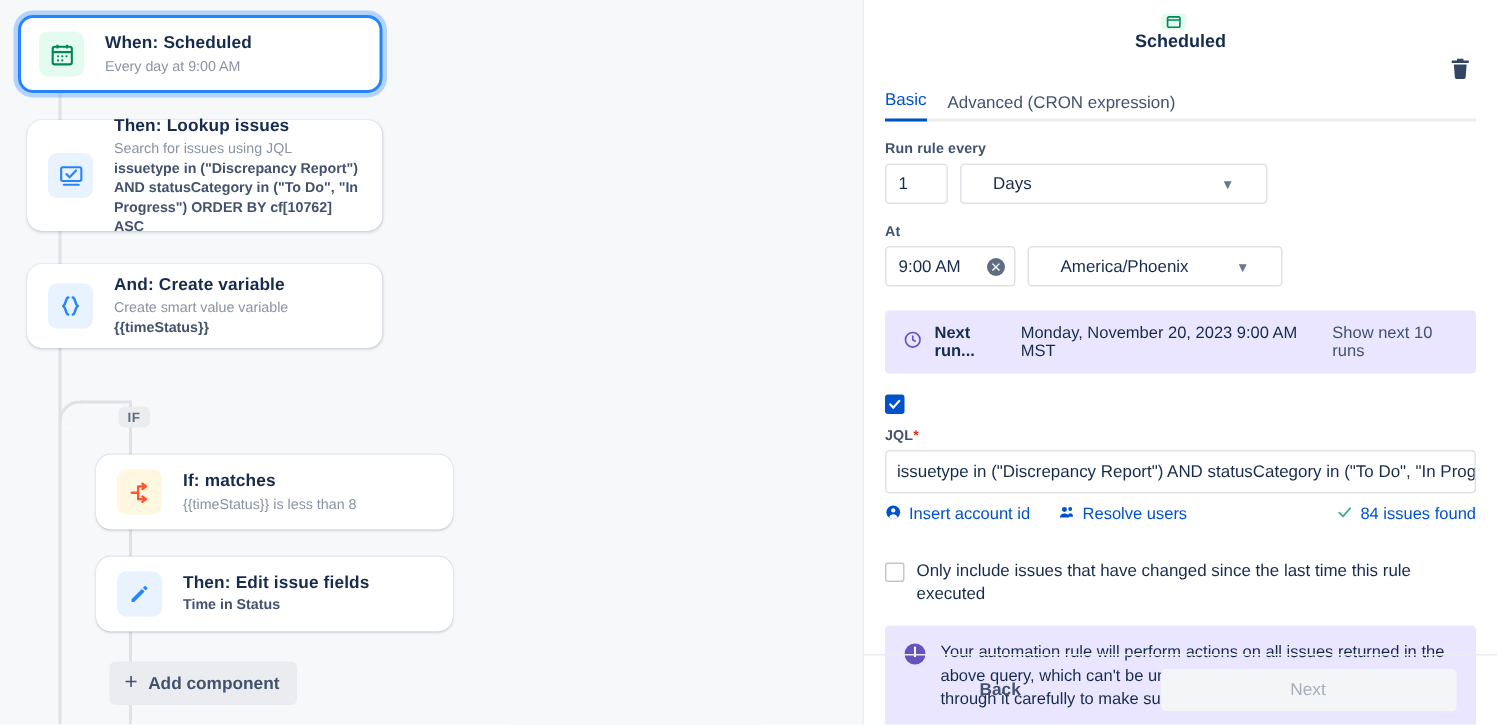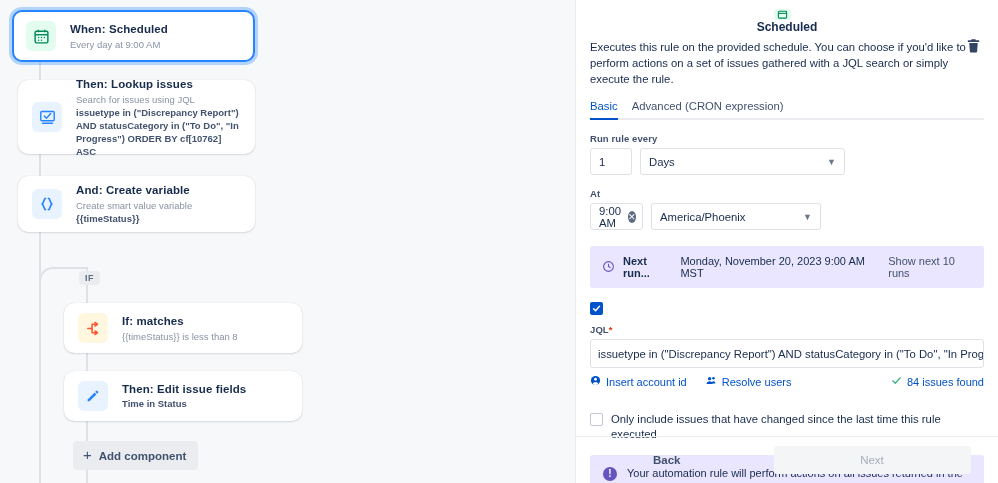--- a/index.html
+++ b/index.html
@@ -159,22 +159,23 @@
   }
   .panel-desc {
     font-size: 11.3px;
     line-height: 16px;
     color: #172b4d;
     margin-top: 9px;
   }
   .tabs {
     display: flex;
     gap: 14px;
-    margin-top: 11px;
+    margin-top: 29px;
     border-bottom: 2px solid #ebecf0;
+    align-items: flex-end;
   }
   .tab {
     font-size: 11.3px;
     color: #42526e;
     padding-bottom: 6px;
     cursor: pointer;
     position: relative;
     top: 2px;
   }
   .tab.active { color: #0052cc; font-weight: normal; border-bottom: 2px solid #0052cc; }
@@ -195,29 +196,29 @@
     background: #fff;
     border-radius: 3px;
     font-family: inherit;
     font-size: 11.3px;
     color: #172b4d;
     padding: 0 8px;
     display: flex;
     align-items: center;
   }
   .inp.num { width: 42px; }
-  .inp.time { width: 53px; justify-content: space-between; padding-right: 6px; }
+  .inp.time { width: 87px; justify-content: space-between; padding-right: 6px; }
   .select {
     height: 27px;
     border: 1.5px solid #dfe1e6;
     border-radius: 3px;
     background: #fff;
     font-size: 11.3px;
     color: #172b4d;
-    padding: 0 8px;
+    padding: 0 21px;
     display: flex;
     align-items: center;
     justify-content: space-between;
     cursor: pointer;
   }
   .select.days { width: 205px; }
   .select.tz   { width: 170px; }
   .chev { color: #6b778c; font-size: 9px; margin-left: 8px; }
   .clearx {
     width: 12px; height: 12px; border-radius: 50%;
@@ -440,21 +441,20 @@
       <button class="trash-btn">
         <span>
           <svg width="17" height="19" viewBox="0 0 24 24" fill="#344563">
             <path d="M9 3h6v1.6h5V7H4V4.6h5V3z"></path>
             <path d="M6 8.4h12l-.9 12.1c-.05.8-.7 1.5-1.5 1.5H8.4c-.8 0-1.45-.7-1.5-1.5L6 8.4z"></path>
           </svg>
         </span>
       </button>
     </div>
 
-    <div class="panel-desc">Executes this rule on the provided schedule. You can choose if you'd like to perform actions on a set of issues gathered with a JQL search or simply execute the rule.</div>
 
     <div class="tabs">
       <div class="tab active">Basic</div>
       <div class="tab">Advanced (CRON expression)</div>
     </div>
 
     <div class="field-label">Run rule every</div>
     <div class="row">
       <div class="inp num">1</div>
       <div class="select days">

